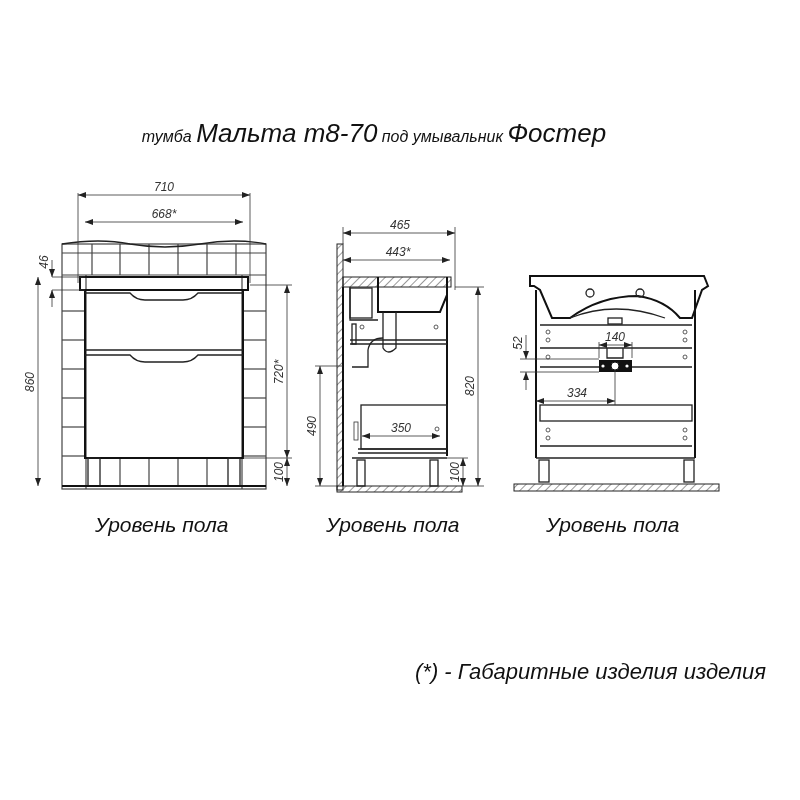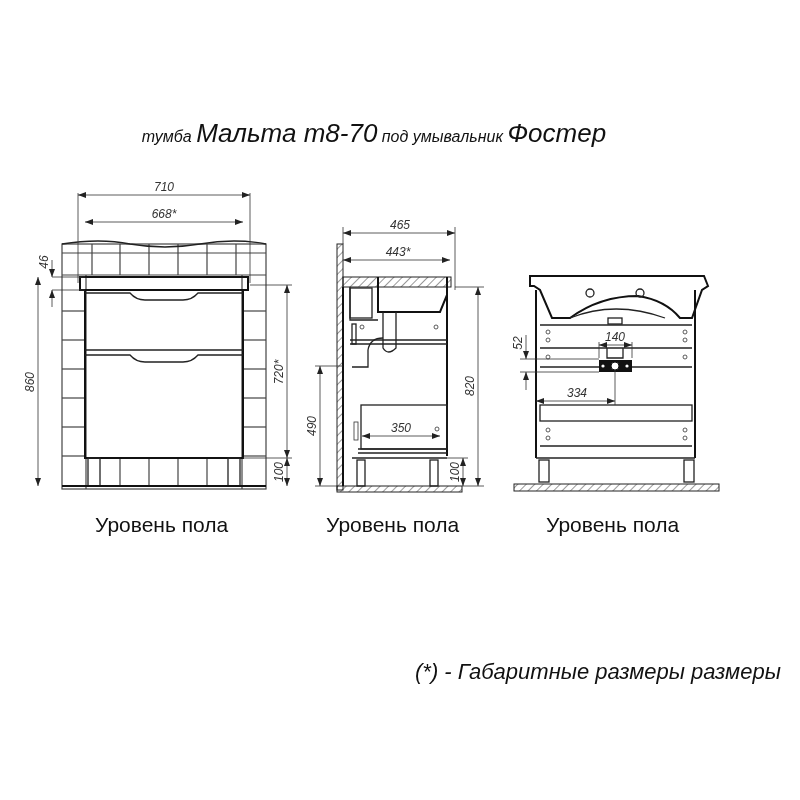--- a/index.html
+++ b/index.html
@@ -1,20 +1,20 @@
 <!DOCTYPE html>
 <html><head>
 <meta charset="utf-8">
 <style>
   html, body { margin:0; padding:0; background:#ffffff; }
   body { width:800px; height:800px; position:relative; overflow:hidden; font-family:"Liberation Sans", sans-serif; color:#111; }
   .title { position:absolute; left:0; top:118px; width:748px; text-align:center; font-style:italic; white-space:nowrap; }
   .title .sm { font-size:16px; }
   .title .lg { font-size:26px; }
-  .floor { position:absolute; top:513px; font-size:21px; white-space:nowrap; }
+  .floor { position:absolute; top:513px; font-size:21px; font-style:italic; white-space:nowrap; }
   .footnote { position:absolute; left:415px; top:659px; font-size:22px; font-style:italic; white-space:nowrap; }
   svg { position:absolute; left:0; top:0; }
   svg text { font-family:"Liberation Sans", sans-serif; font-style:italic; fill:#333; font-size:12px; }
   .ln { stroke:#222; stroke-width:1.3; fill:none; }
   .thin { stroke:#333; stroke-width:0.8; fill:none; }
   .thick { stroke:#111; stroke-width:2; fill:none; }
   .tile { stroke:#444; stroke-width:1.2; fill:none; }
 </style>
 </head>
 <body>
@@ -223,13 +223,13 @@
     <line class="thin" x1="615" y1="370" x2="615" y2="405"></line>
     <line class="thin" x1="536" y1="401" x2="615" y2="401" marker-start="url(#arr)" marker-end="url(#arr)"></line>
     <text x="577" y="397" text-anchor="middle">334</text>
   </g>
 </svg>
 
 <div class="floor" style="left:95px;">Уровень пола</div>
 <div class="floor" style="left:326px;">Уровень пола</div>
 <div class="floor" style="left:546px;">Уровень пола</div>
 
-<div class="footnote">(*) - Габаритные размеры размеры</div>
+<div class="footnote">(*) - Габаритные изделия изделия</div>
 
 </body></html>

